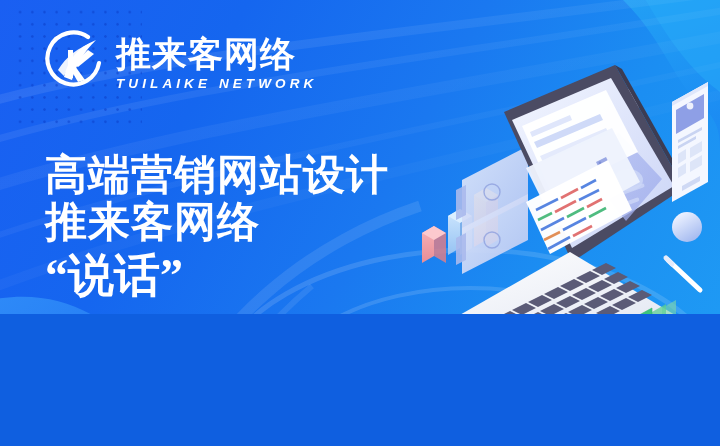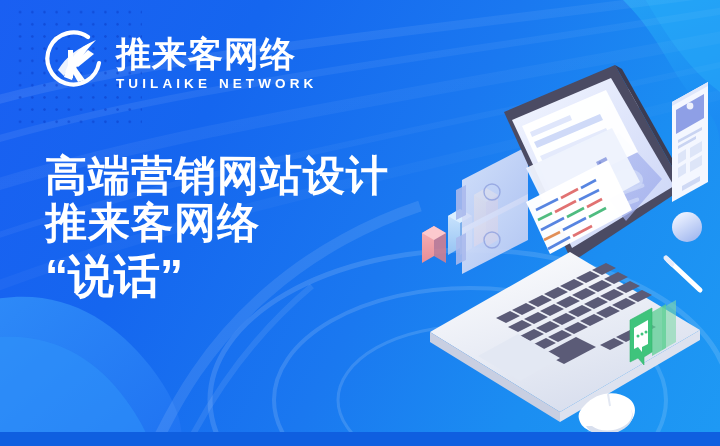--- a/index.html
+++ b/index.html
@@ -1,17 +1,17 @@
 <!DOCTYPE html>
 <html><head>
 <meta charset="utf-8">
 <style>
   html,body{margin:0;padding:0;background:#0f5fe0;}
   #banner{
-    position:relative;width:720px;height:432px;overflow:hidden;
+    position:relative;width:720px;height:314px;overflow:hidden;
     font-family:"Liberation Sans","DejaVu Sans",sans-serif;
     background:linear-gradient(118deg,#1a5ff2 0%,#1566ef 28%,#1a78f0 55%,#1b8ef2 78%,#1e99f4 100%);
   }
 
   
   .bg-layer{position:absolute;inset:0;pointer-events:none;}
 
   .dotgrid{
     position:absolute;left:12px;top:4px;width:130px;height:120px;
     background-image:radial-gradient(circle, rgba(10,62,200,.55) 1.2px, rgba(0,0,0,0) 1.4px);
@@ -22,29 +22,29 @@
   .logo{position:absolute;left:44px;top:30px;display:flex;align-items:flex-start;}
   .logo-mark{width:62px;height:62px;flex:0 0 62px;margin-right:10px;}
   .logo-text-wrap{display:flex;flex-direction:column;padding-top:4px;}
   .logo-cn{
     font-size:35px;line-height:40px;font-weight:bold;color:#ffffff;
     letter-spacing:1px;white-space:nowrap;
     font-family:"DejaVu Sans","Liberation Sans",sans-serif;
   }
   .logo-en{
     font-size:13.5px;line-height:16px;font-weight:bold;color:#ffffff;
-    letter-spacing:4.1px;white-space:nowrap;margin-top:2px;
+    letter-spacing:4.1px;white-space:nowrap;margin-top:2px;font-style:italic;
   }
 
   
   .headline{position:absolute;left:45px;top:152px;}
   .hl-line{
     font-size:42px;line-height:47px;font-weight:bold;color:#ffffff;
     letter-spacing:1px;white-space:nowrap;
-    font-family:Liberation Sans, sans-serif;
+    font-family:Liberation Serif, serif;
   }
   .hl-line.quote{font-size:46px;line-height:58px;letter-spacing:0px;margin-top:1px;}
 
   
   .illus{position:absolute;left:400px;top:40px;width:320px;height:406px;}
   .illus svg{display:block;}
 </style>
 </head>
 <body>
 

